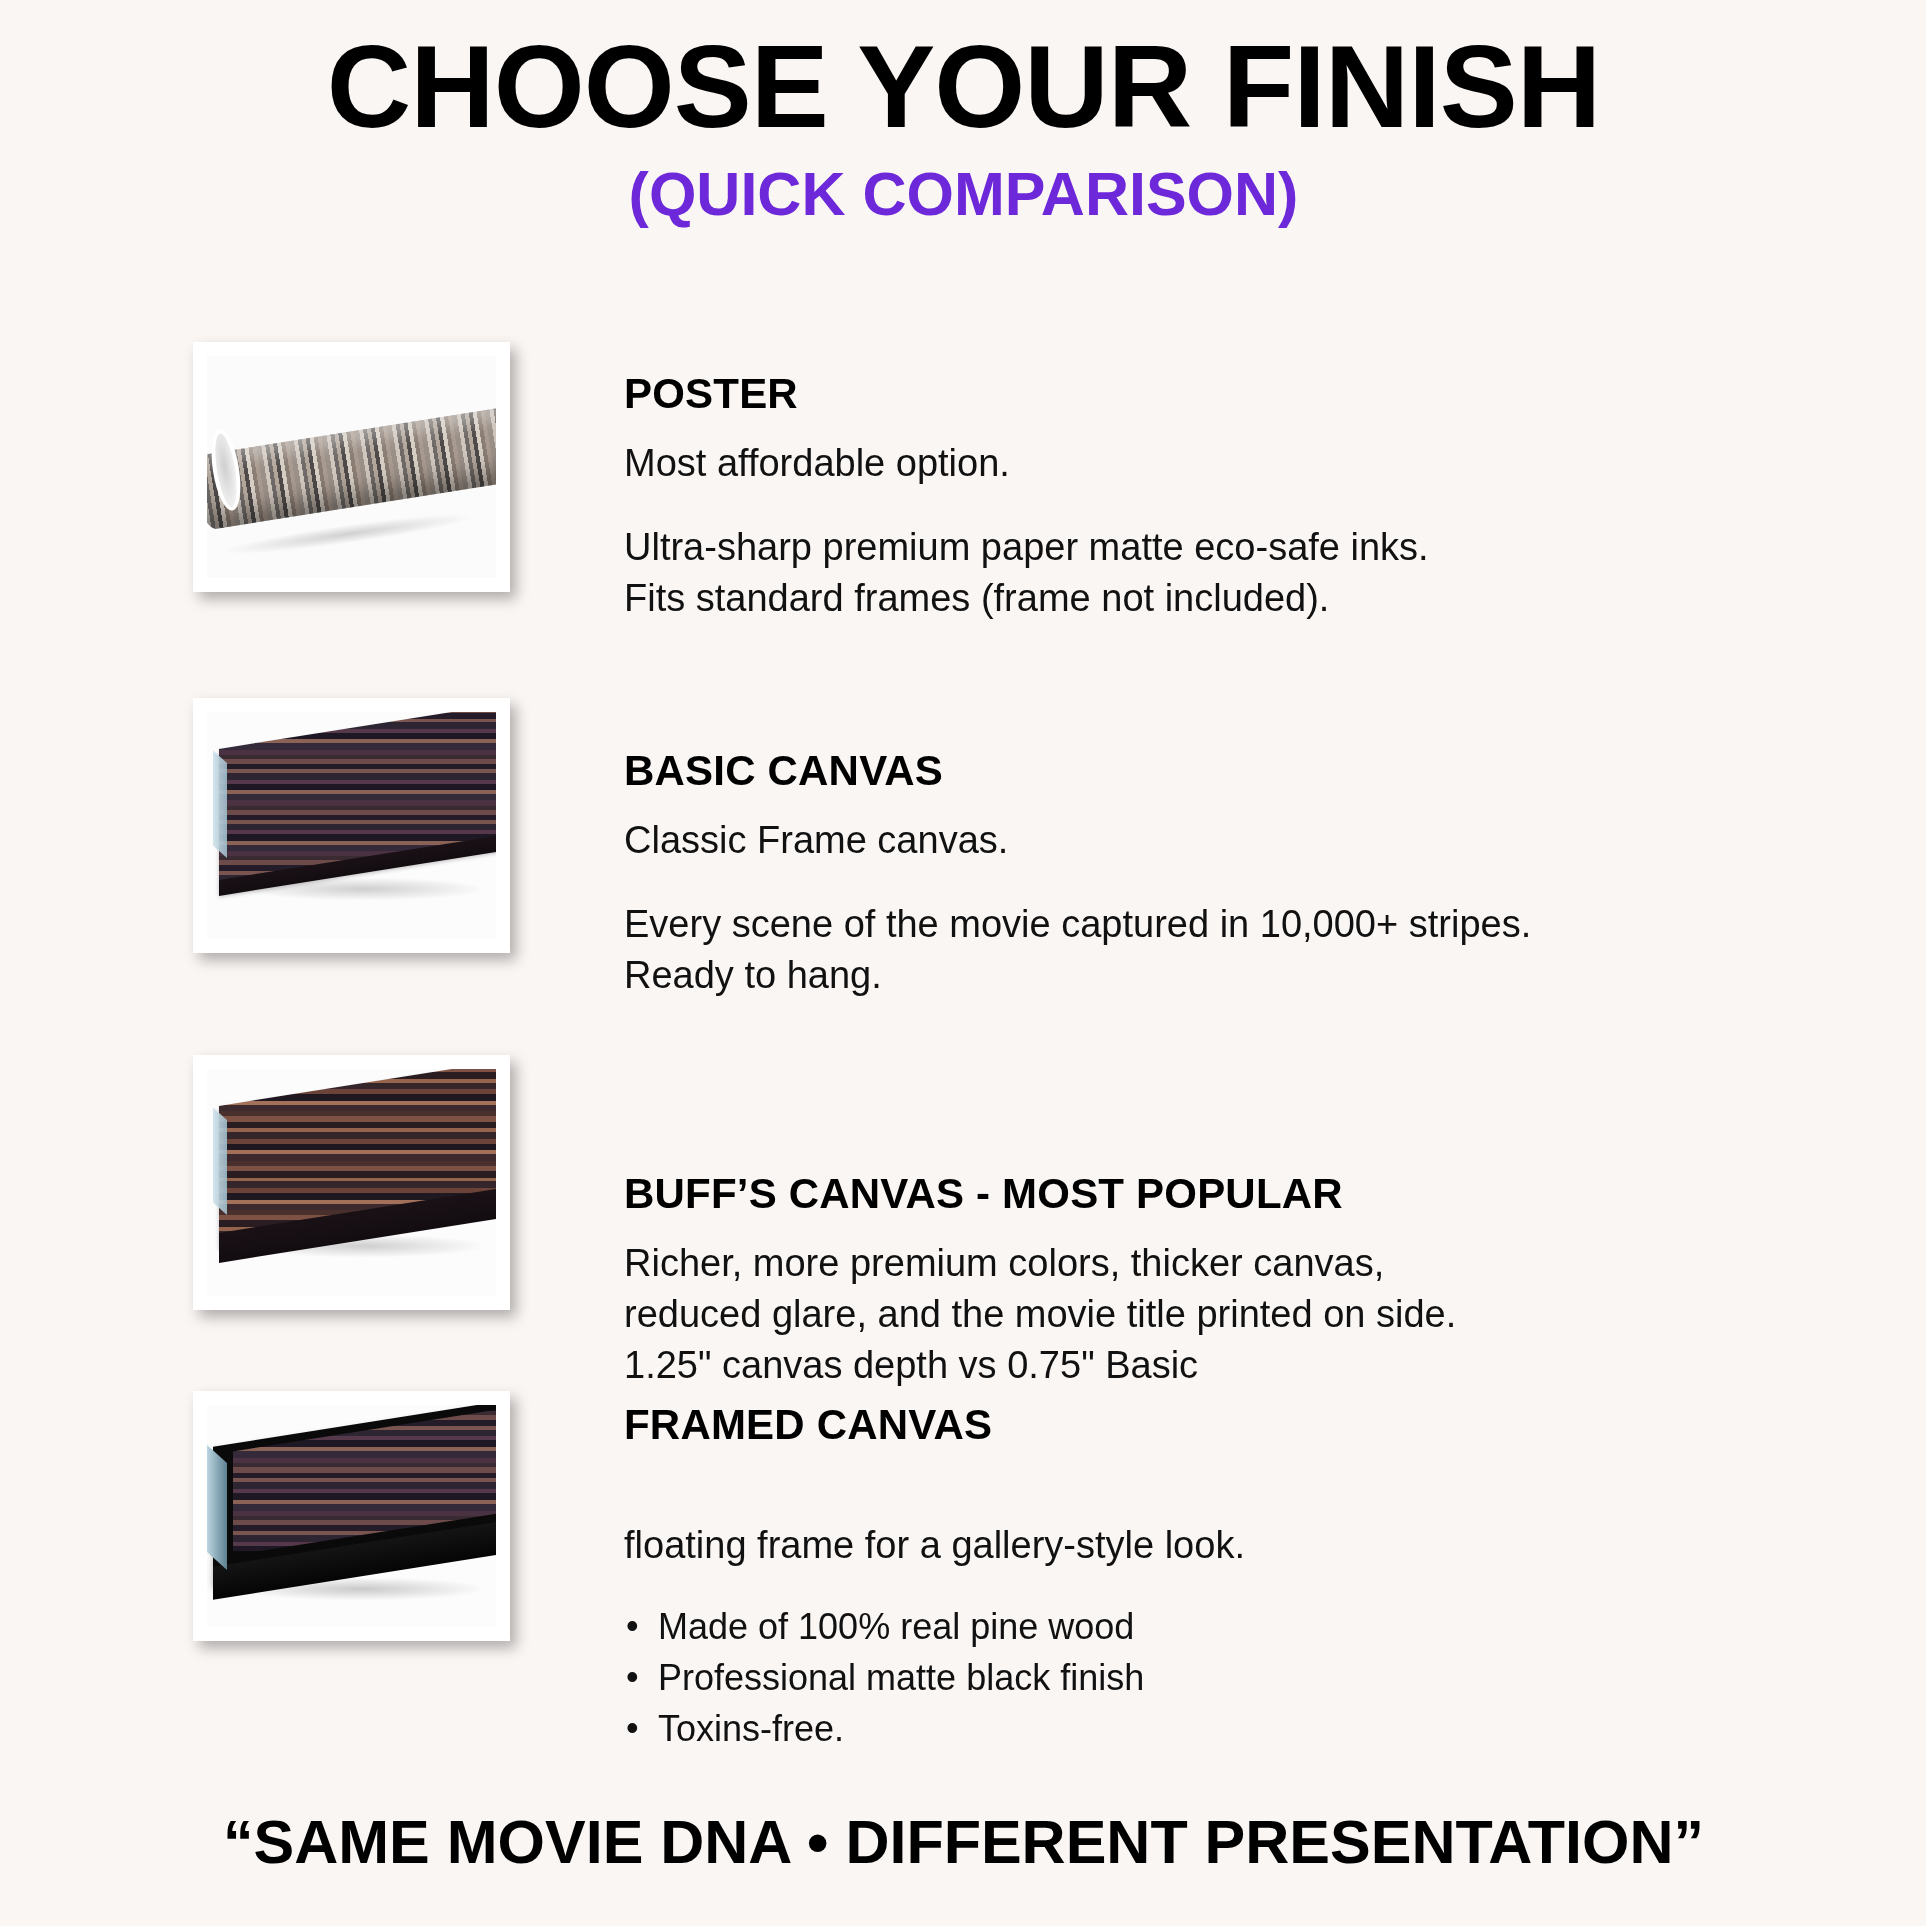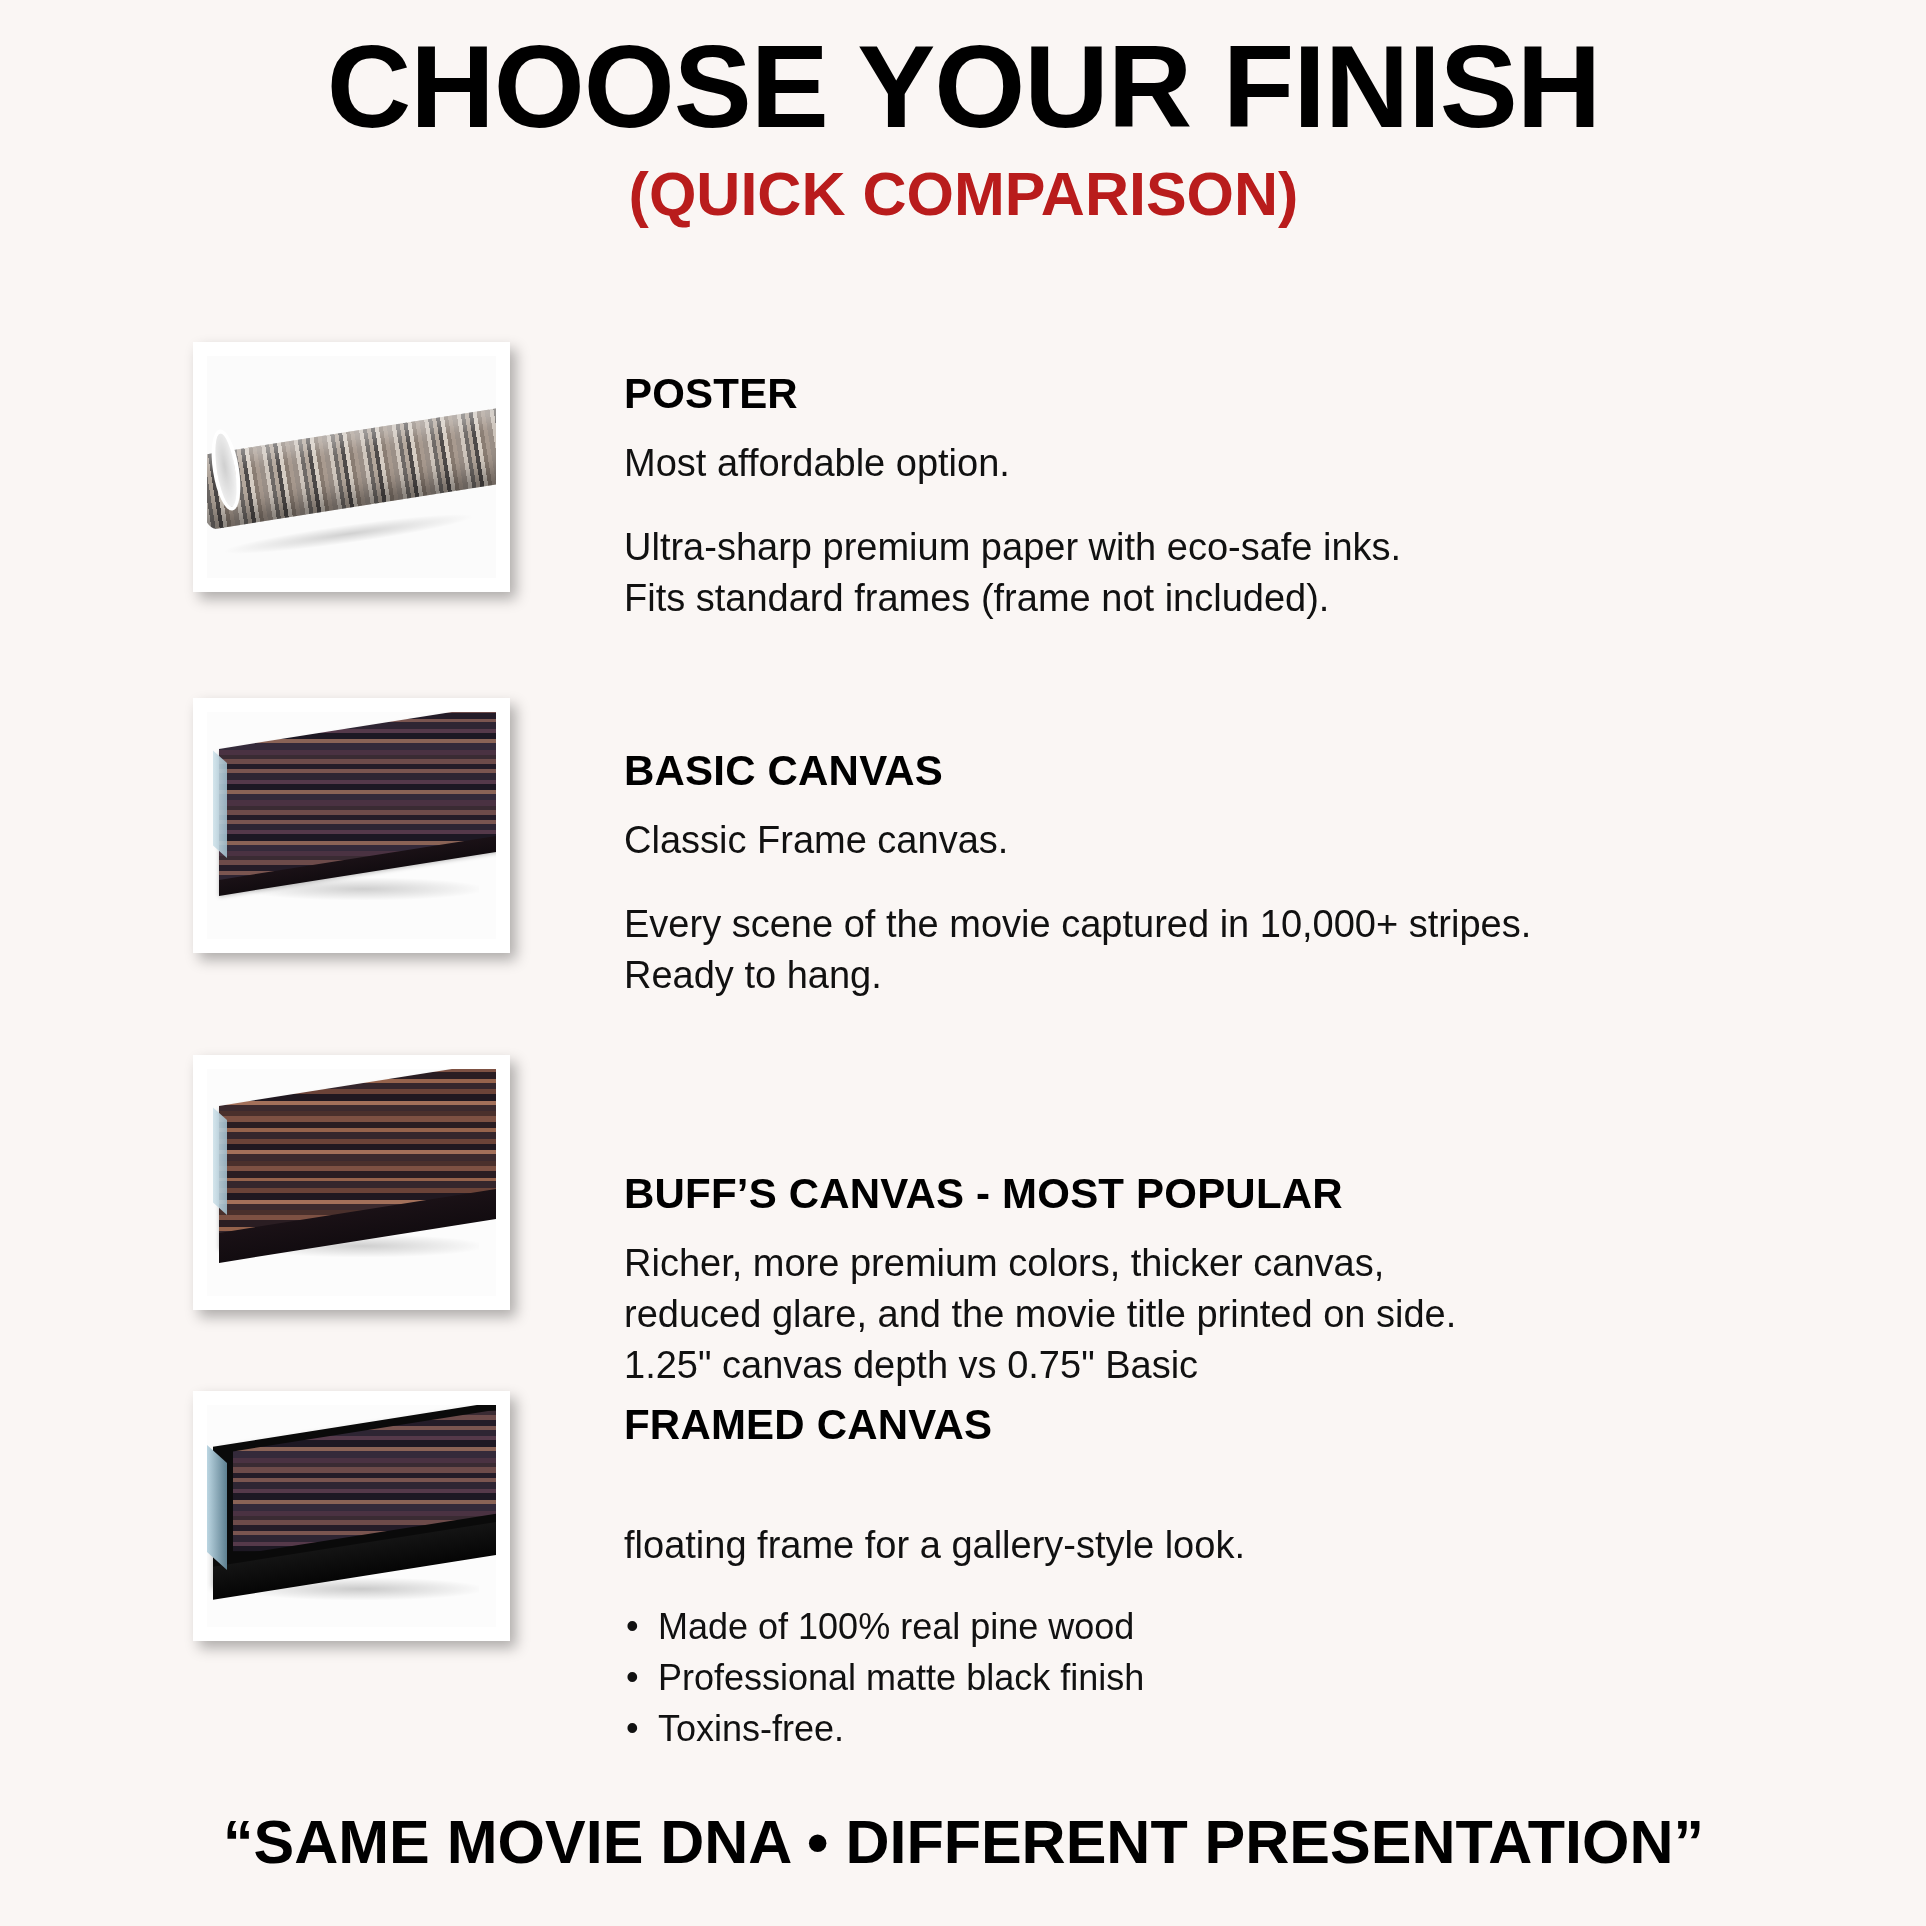--- a/index.html
+++ b/index.html
@@ -29,21 +29,21 @@
     line-height: 1.05;
     margin: 0;
     color: #000;
   }
   .sub-title {
     font-size: 61px;
     font-weight: 700;
     letter-spacing: 0px;
     line-height: 1.1;
     margin: 12px 0 0 0;
-    color: #b91c1c;
+    color: #6d28d9;
   }
 
   
   .rows {
     position: absolute;
     top: 342px;
     left: 0;
     width: 100%;
   }
   .row {
@@ -342,21 +342,21 @@
         <div class="poster-bg"></div>
         <div class="tube-shadow"></div>
         <div class="tube"></div>
         <div class="tube-cap"></div>
       </div>
     </div>
     <div class="text-col">
       <h3 class="item-title">POSTER</h3>
       <p class="item-lead">Most affordable option.</p>
       <p class="item-body">
-        <span>Ultra-sharp premium paper with eco-safe inks.</span><br>
+        <span>Ultra-sharp premium paper matte eco-safe inks.</span><br>
         <span>Fits standard frames (frame not included).</span>
       </p>
     </div>
   </div>
 
   <div class="row r1">
     <div class="thumb">
       <div class="thumb-inner">
         <div class="slab-bg"></div>
         <div class="slab-shadow"></div>

